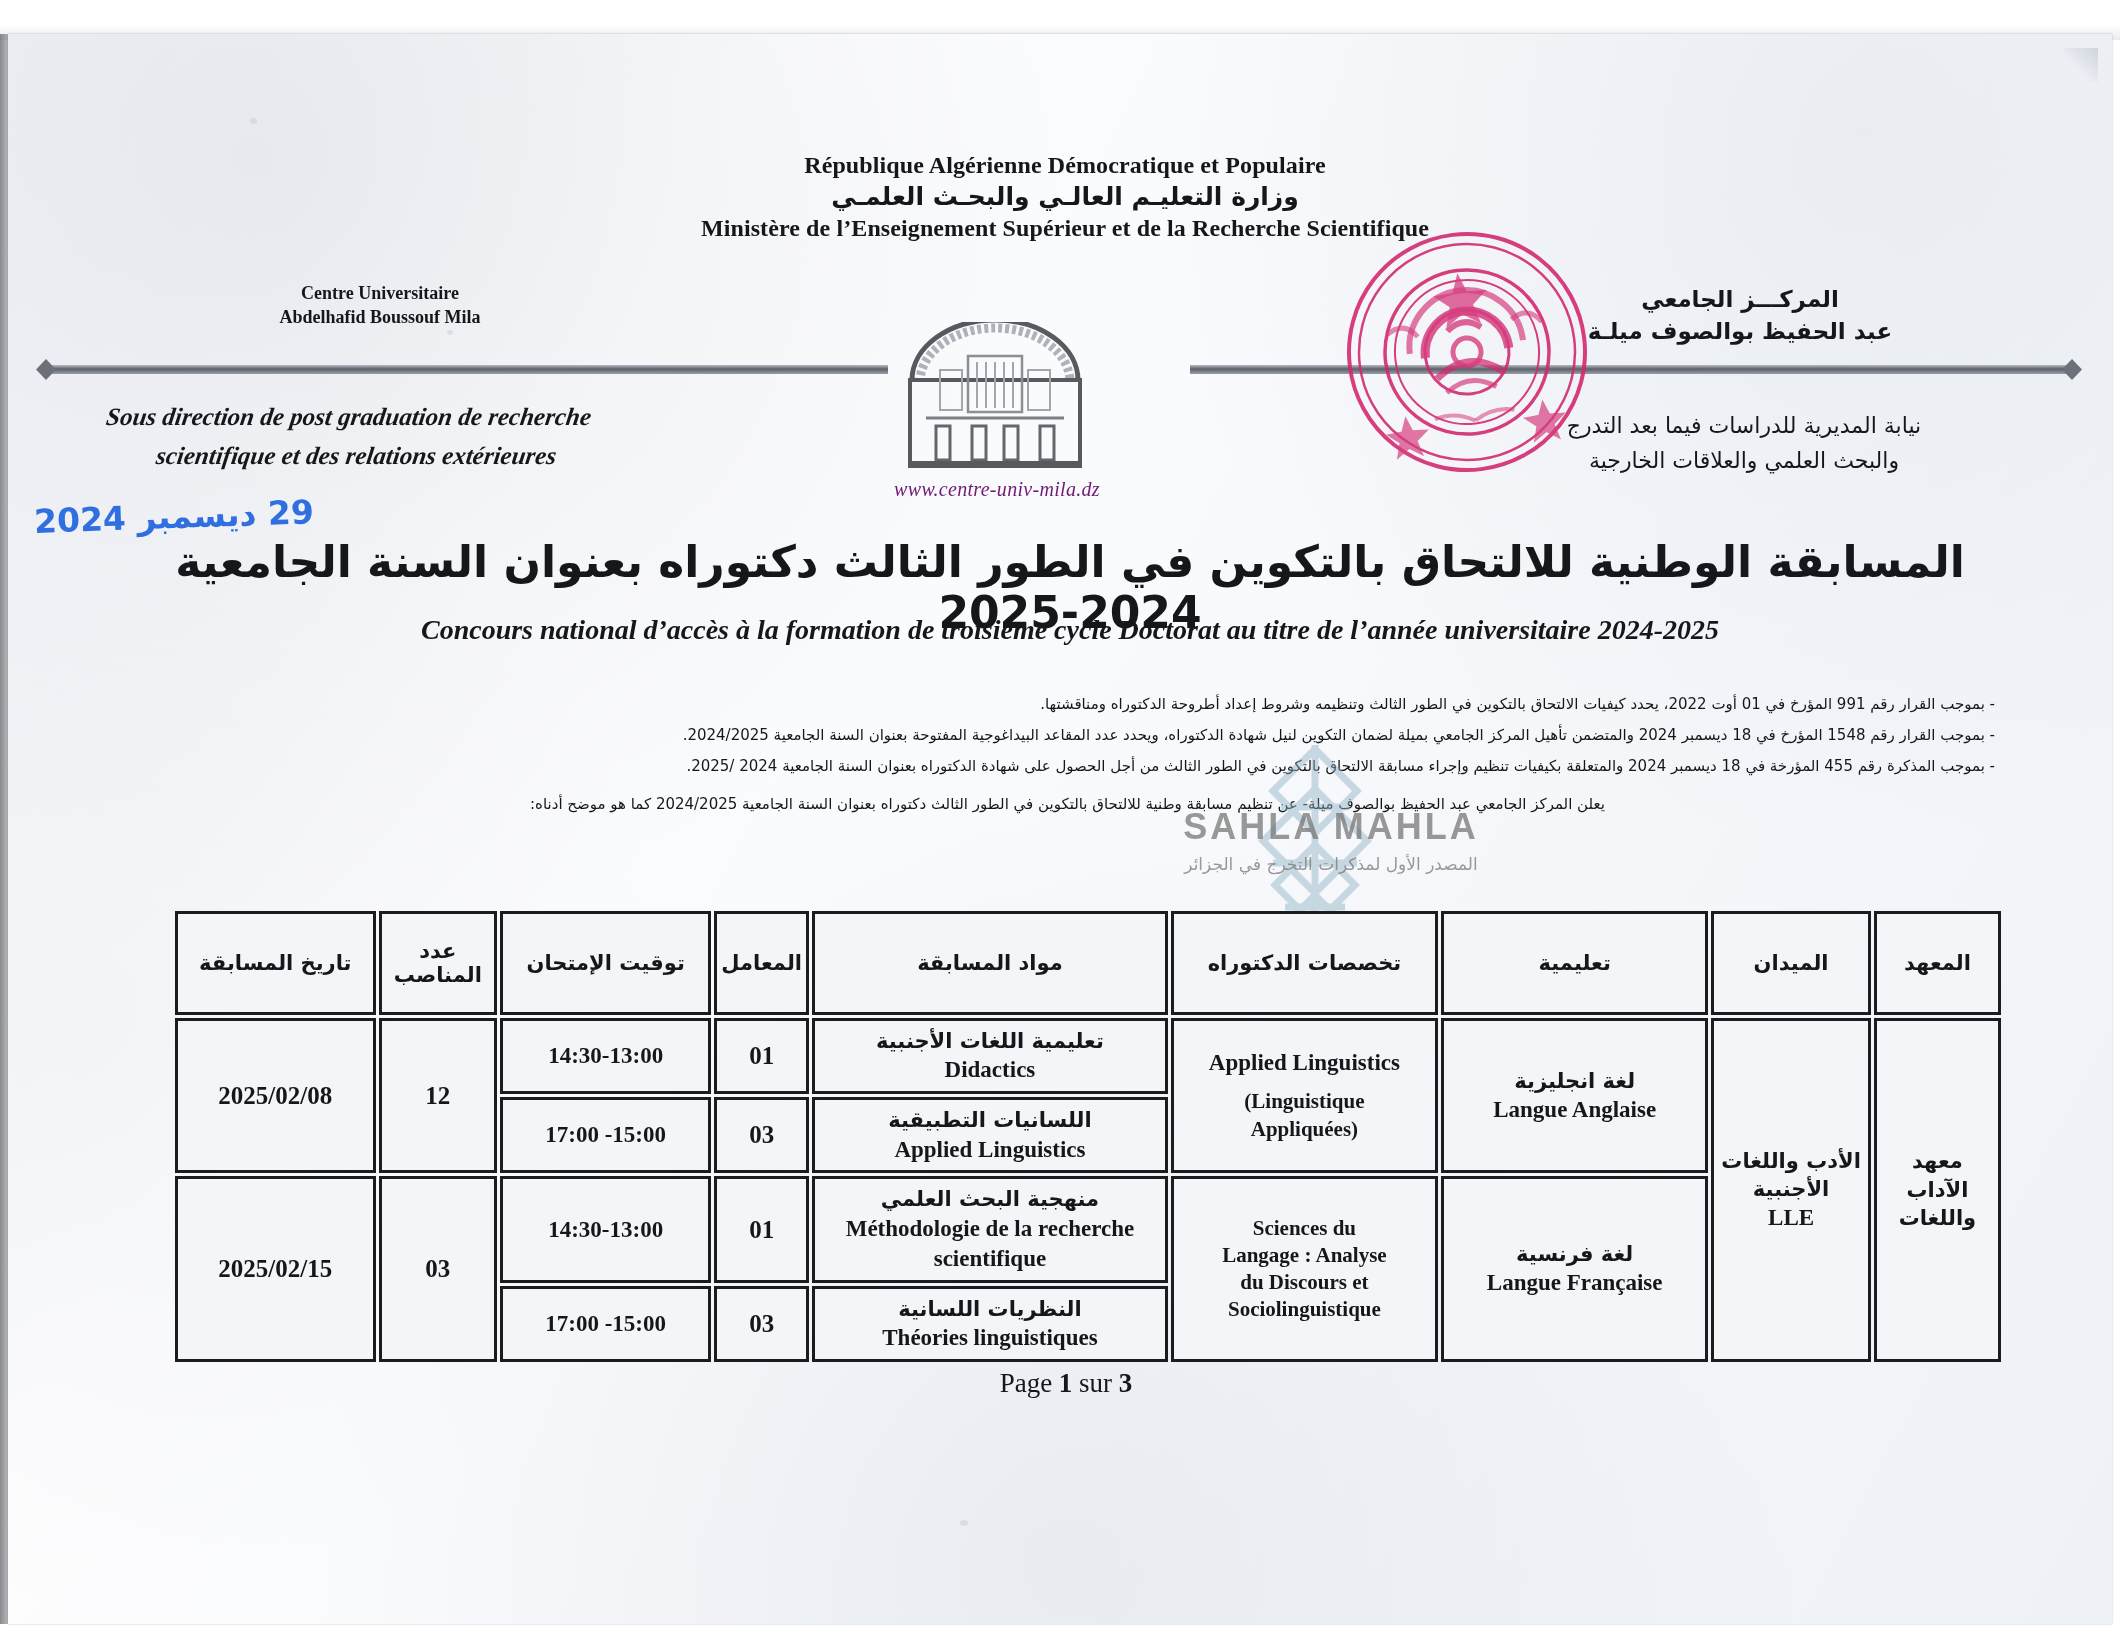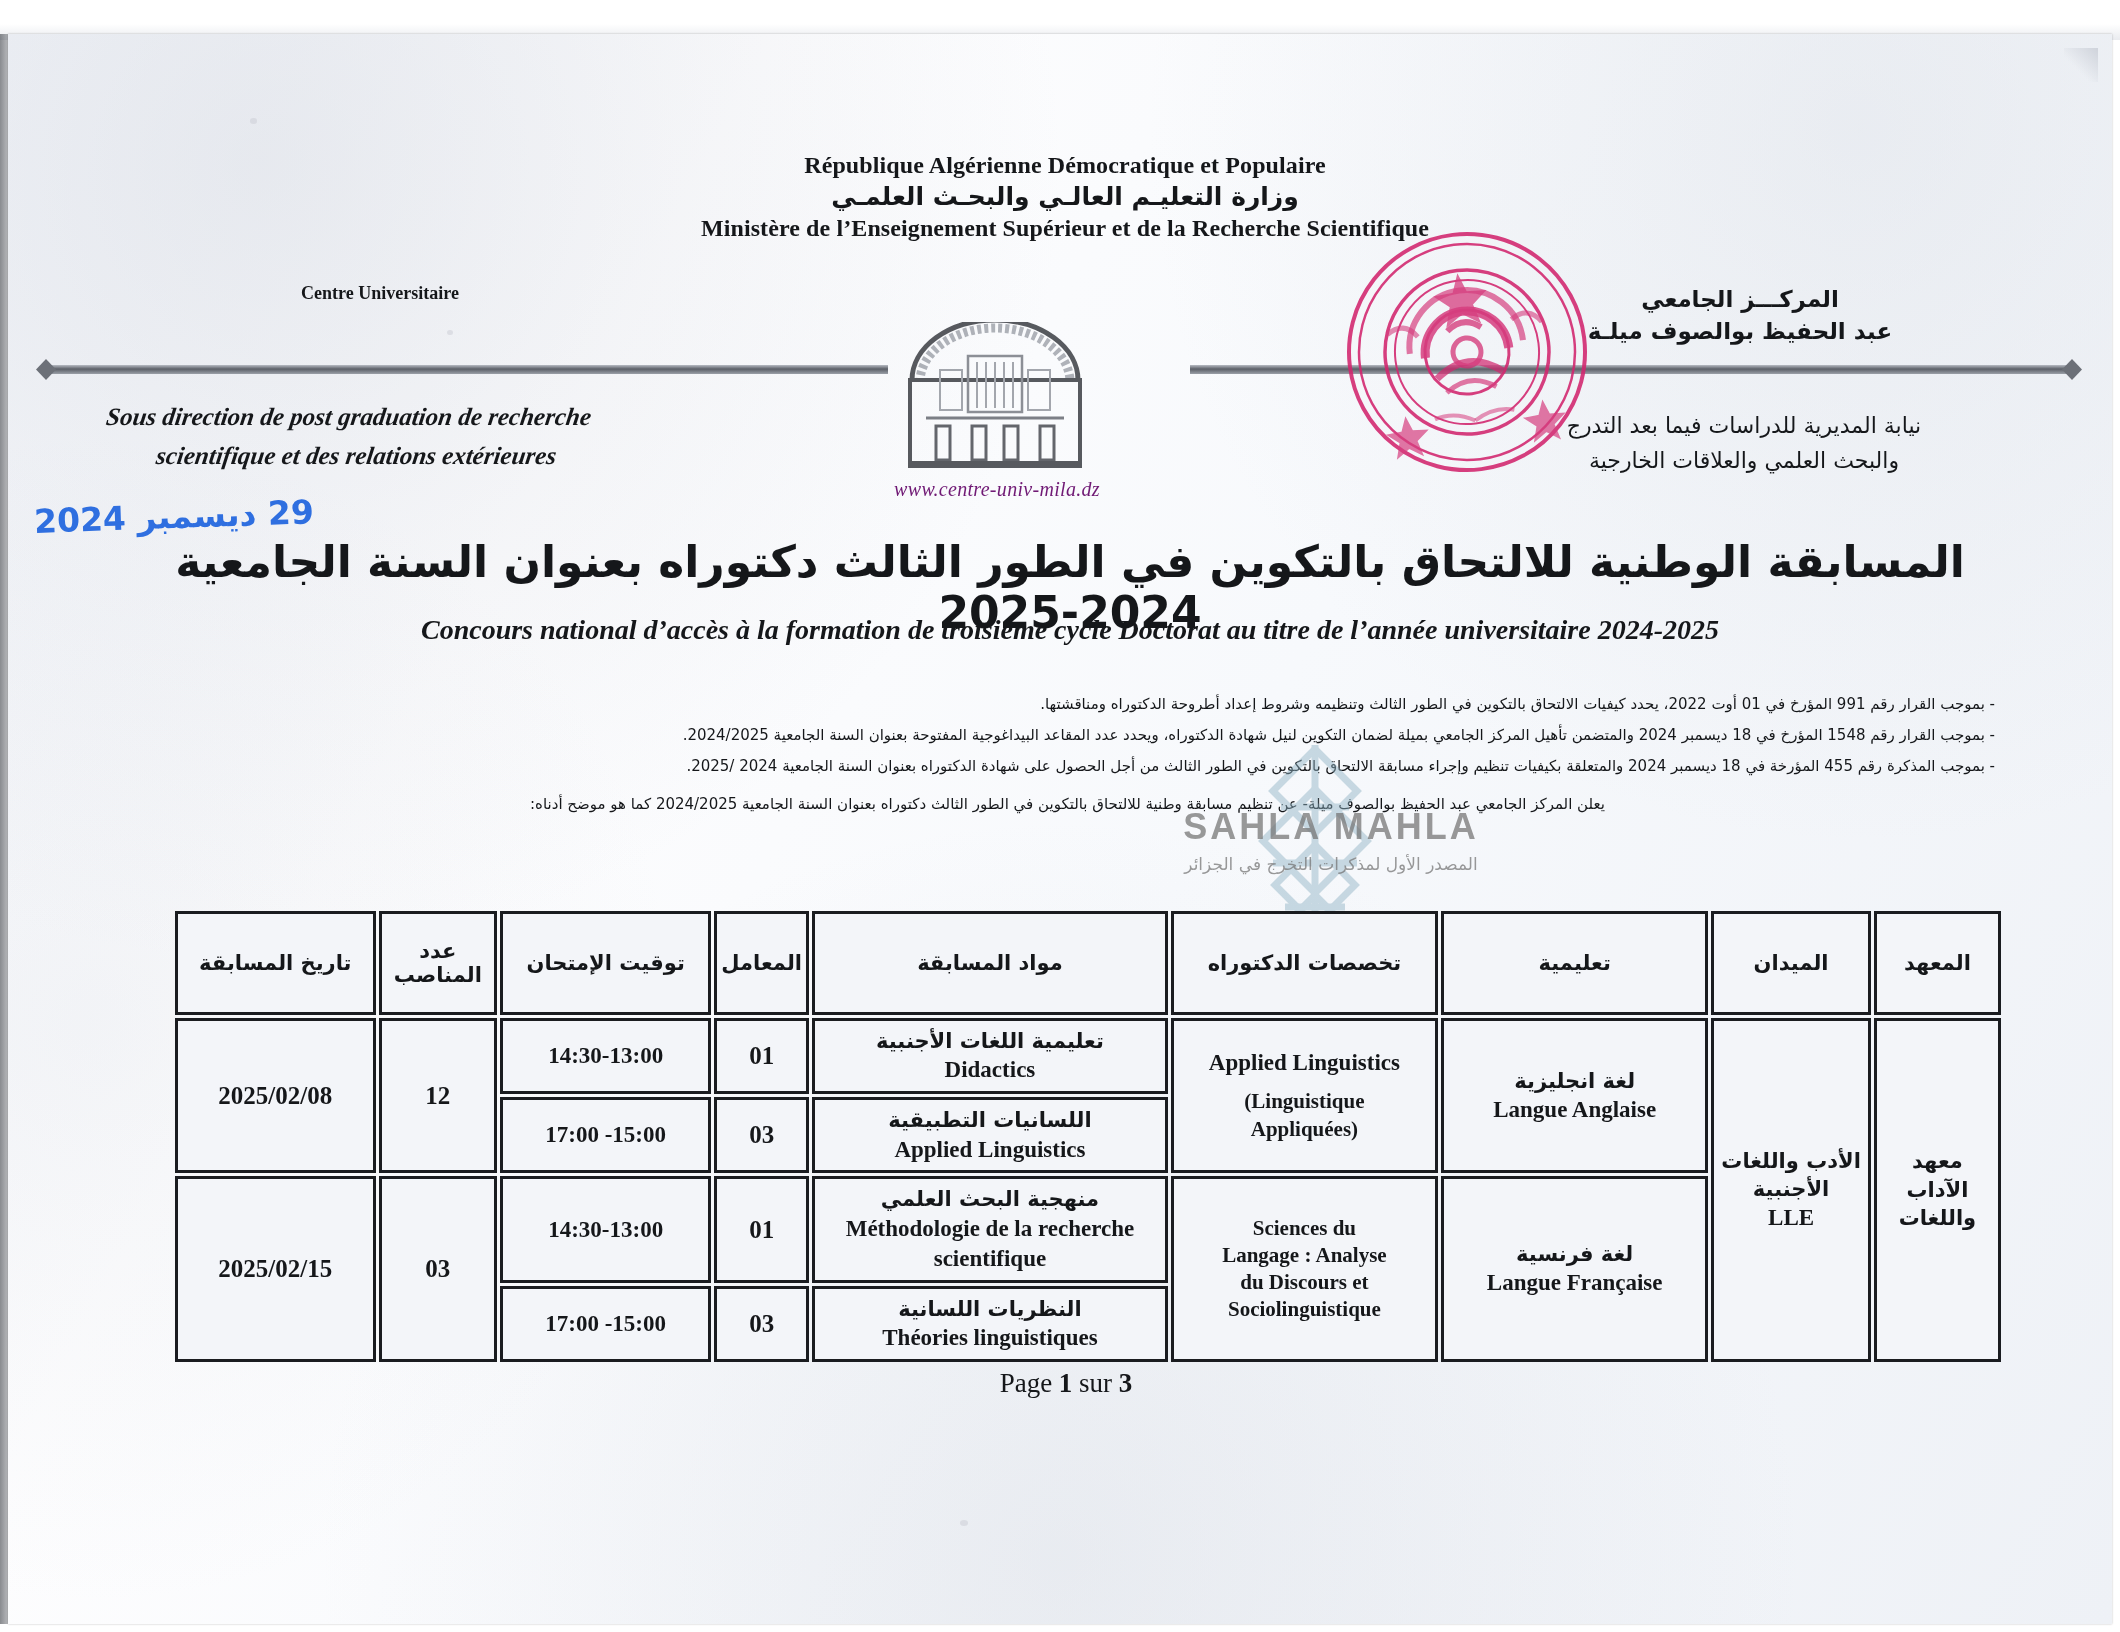--- a/index.html
+++ b/index.html
@@ -256,20 +256,21 @@
   <div class="speck" style="left:960px;top:1520px;width:8px;height:6px;"></div>
 
   <div class="hdr-center">
     <div class="fr-line">République Algérienne Démocratique et Populaire</div>
     <div class="ar-line">وزارة التعليـم العالـي والبحـث العلمـي</div>
     <div class="fr-line">Ministère de l’Enseignement Supérieur et de la Recherche Scientifique</div>
   </div>
 
   <div class="hdr-left">
     <div>Centre Universitaire</div>
+    <div>Abdelhafid Boussouf Mila</div>
   </div>
 
   <div class="hdr-right">
     <div>المركـــز الجامعي</div>
     <div>عبد الحفيظ بوالصوف ميلـة</div>
   </div>
 
   <div class="rule left">
       <span class="cap"></span>
     </div>

